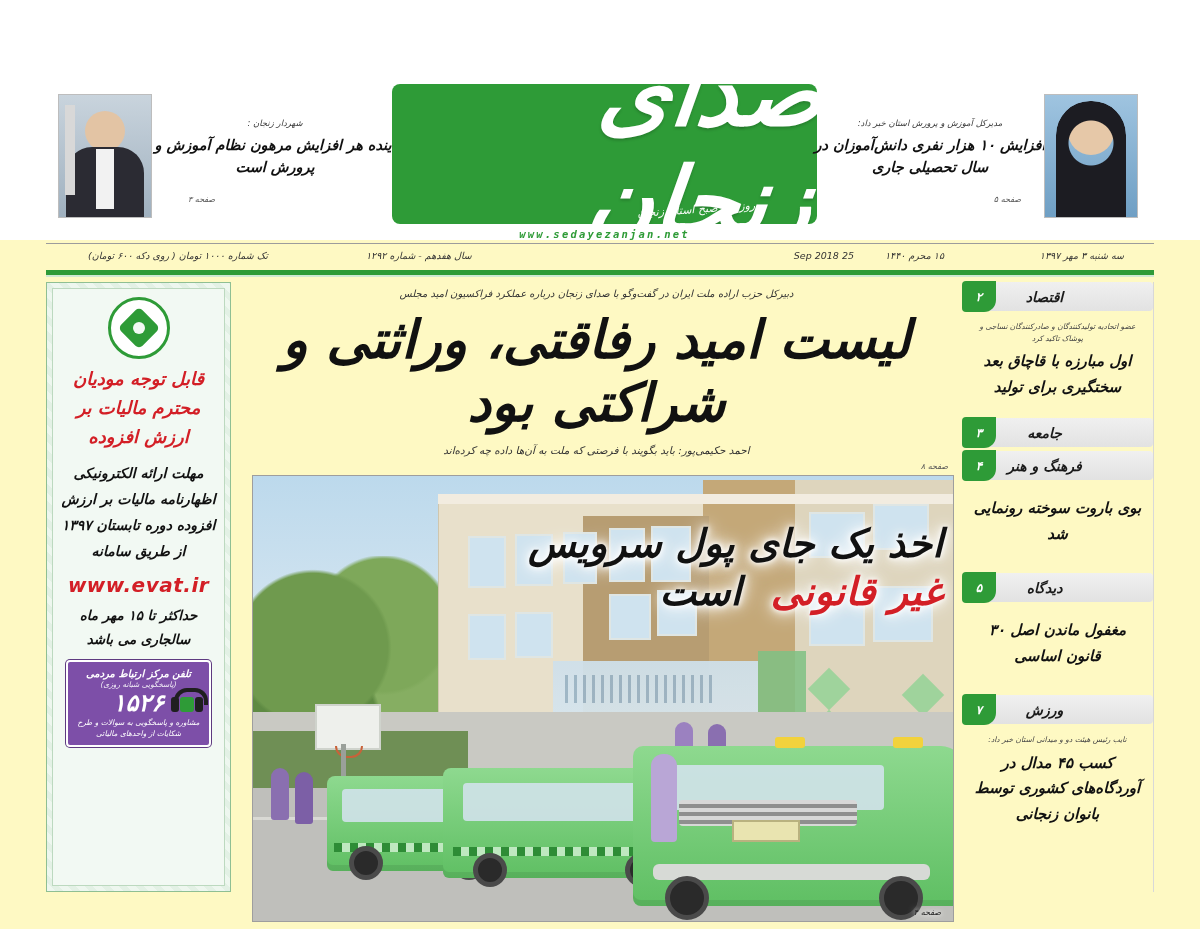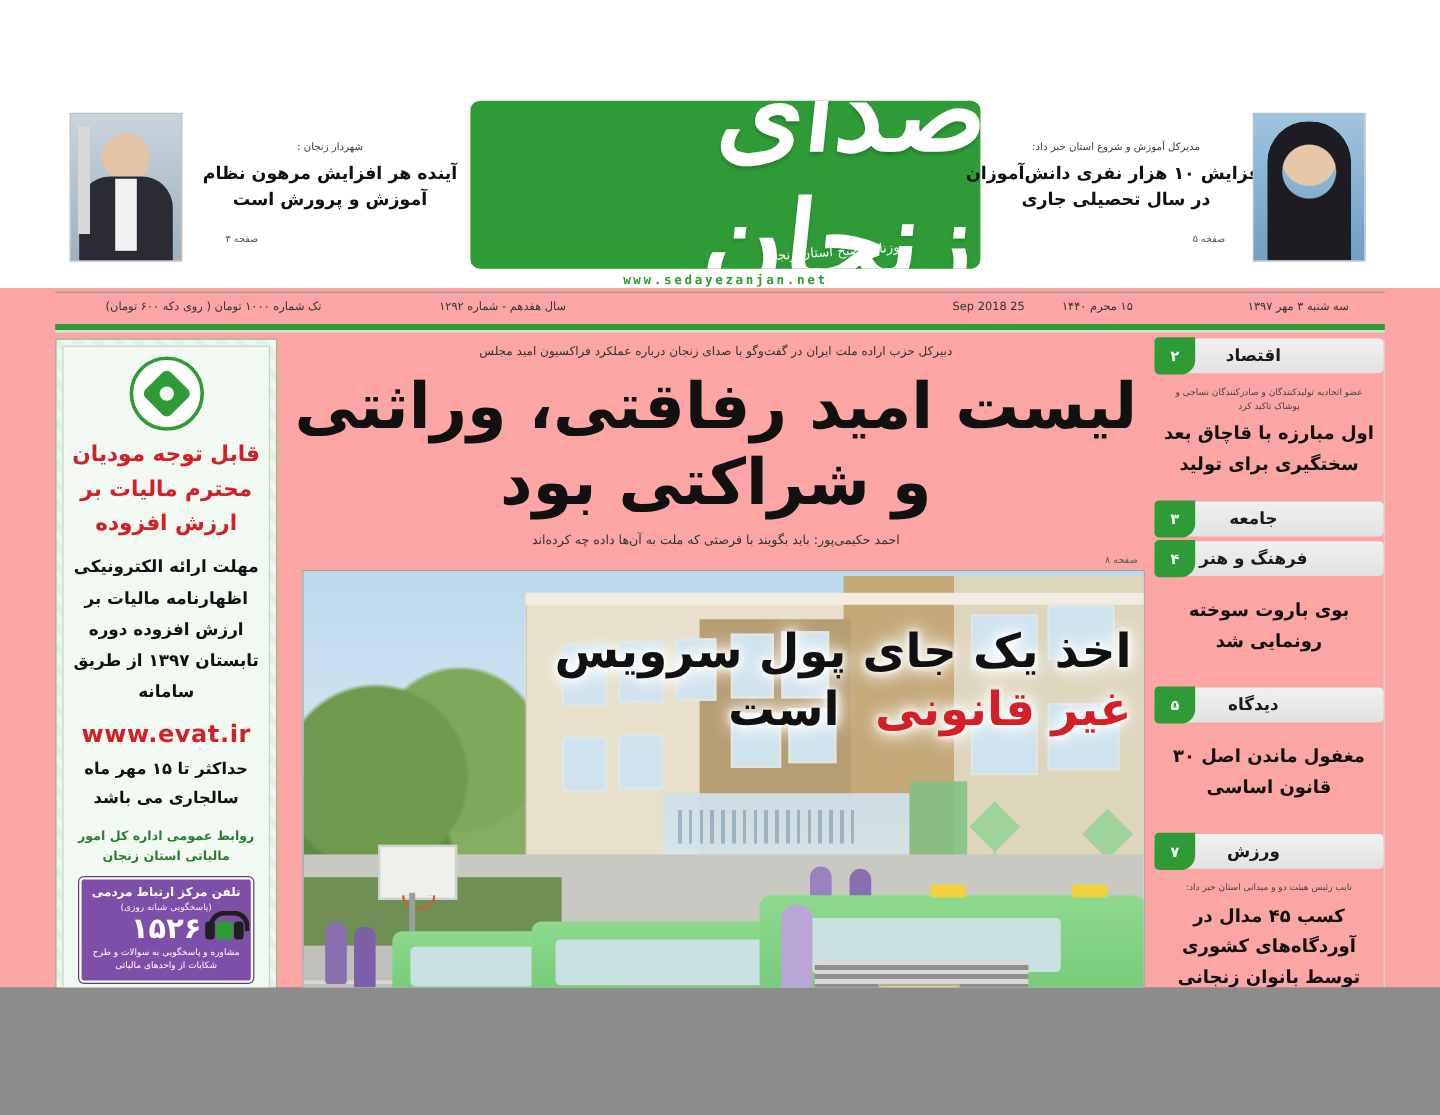--- a/index.html
+++ b/index.html
@@ -1,19 +1,19 @@
 <!DOCTYPE html>
 <html lang="fa" dir="rtl"><head>
 <meta charset="utf-8">
 <style>
   html,body{margin:0;padding:0;background:#8c8c8c;}
   body{font-family:"DejaVu Sans","Liberation Sans",sans-serif;}
   .page{
-    position:relative;width:1200px;height:823px;background:#fca5a5;
-    margin:0 auto;overflow:hidden;box-sizing:border-box;
+    position:relative;width:1200px;height:929px;background:#fef9c3;
+    margin:0 auto;overflow:hidden;box-sizing:border-box;font-style:italic;
   }
   
   .masthead{position:absolute;left:0;top:0;width:1200px;height:240px;background:#fff;}
   .mh-photo{position:absolute;width:92px;height:122px;top:94px;border:1px solid #bdbdbd;overflow:hidden;background:#dfe3e8;}
   .mh-photo.left{left:58px;}
   .mh-photo.right{left:1044px;}
   .mh-side{position:absolute;top:118px;width:250px;text-align:center;}
   .mh-side.left{left:150px;}
   .mh-side.right{left:805px;}
   .mh-kicker{font-size:8.5px;color:#3a3a3a;line-height:1.4;margin-bottom:4px;}
@@ -195,21 +195,21 @@
       <div class="mh-page">صفحه ۳</div>
     </div>
 
     <div class="logo-box">
       <div class="logo-script">صدای زنجان</div>
       <div class="logo-sub">روزنامه صبح استان زنجان</div>
     </div>
     <div class="logo-url">www.sedayezanjan.net</div>
 
     <div class="mh-side right">
-      <div class="mh-kicker">مدیرکل آموزش و شروع استان خبر داد:</div>
+      <div class="mh-kicker">مدیرکل آموزش و پرورش استان خبر داد:</div>
       <div class="mh-head">افزایش ۱۰ هزار نفری دانش‌آموزان در سال تحصیلی جاری</div>
       <div class="mh-page">صفحه ۵</div>
     </div>
 
     <div class="mh-photo right">
       <div style="position:absolute;inset:0;background:linear-gradient(#9fc4e0,#6f9fc4);"></div>
       <div style="position:absolute;left:50%;top:14px;width:46px;height:46px;transform:translateX(-50%);border-radius:50%;background:#e6c8a8;"></div>
       <div style="position:absolute;left:50%;top:6px;width:70px;height:116px;transform:translateX(-50%);background:#1c1c22;border-radius:34px 34px 0 0;
                   -webkit-mask:radial-gradient(circle at 50% 42px,transparent 0 22px,#000 23px);mask:radial-gradient(circle at 50% 42px,transparent 0 22px,#000 23px);"></div>
     </div>
@@ -227,21 +227,20 @@
 
   <div class="body-wrap">
 
     <div class="ad-col">
       <div class="ad-inner">
         <div class="ad-seal"></div>
         <div class="ad-red">قابل توجه مودیان محترم مالیات بر ارزش افزوده</div>
         <div class="ad-black">مهلت ارائه الکترونیکی اظهارنامه مالیات بر ارزش افزوده دوره تابستان ۱۳۹۷ از طریق سامانه</div>
         <div class="ad-url">www.evat.ir</div>
         <div class="ad-deadline">حداکثر تا ۱۵ مهر ماه سالجاری می باشد</div>
-        <div class="ad-org">روابط عمومی اداره کل امور مالیاتی استان زنجان</div>
 
         <div class="ad-phone">
           <div class="ph-headset">
             <div class="band"></div>
               <div class="cup l"></div>
               <div class="cup r"></div>
               <div class="core"></div>
           </div>
           <div class="ph-t1">تلفن مرکز ارتباط مردمی</div>
           <div class="ph-t2">(پاسخگویی شبانه روزی)</div>

